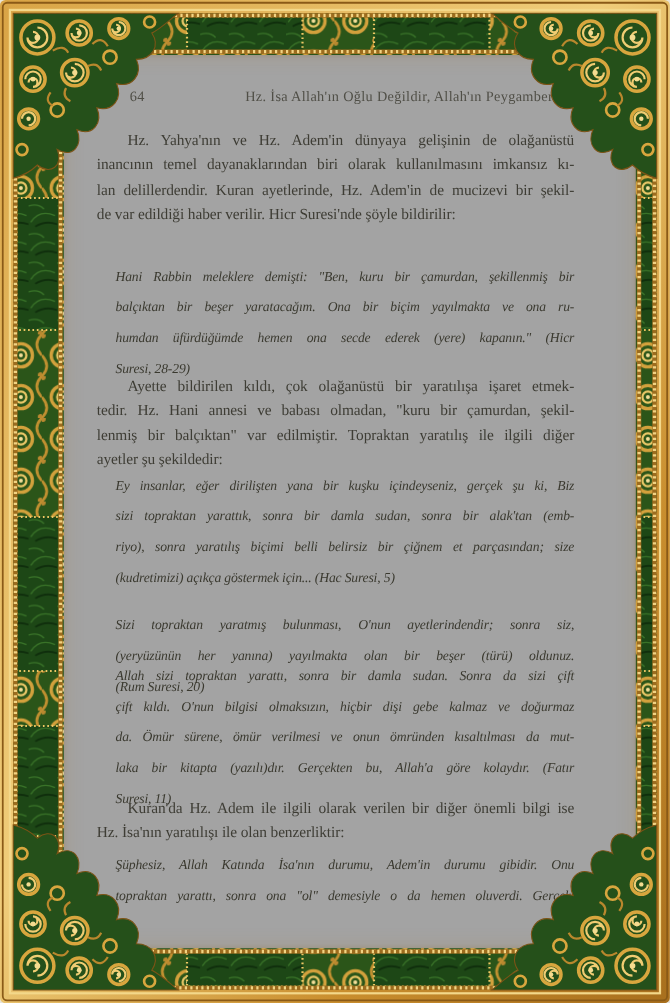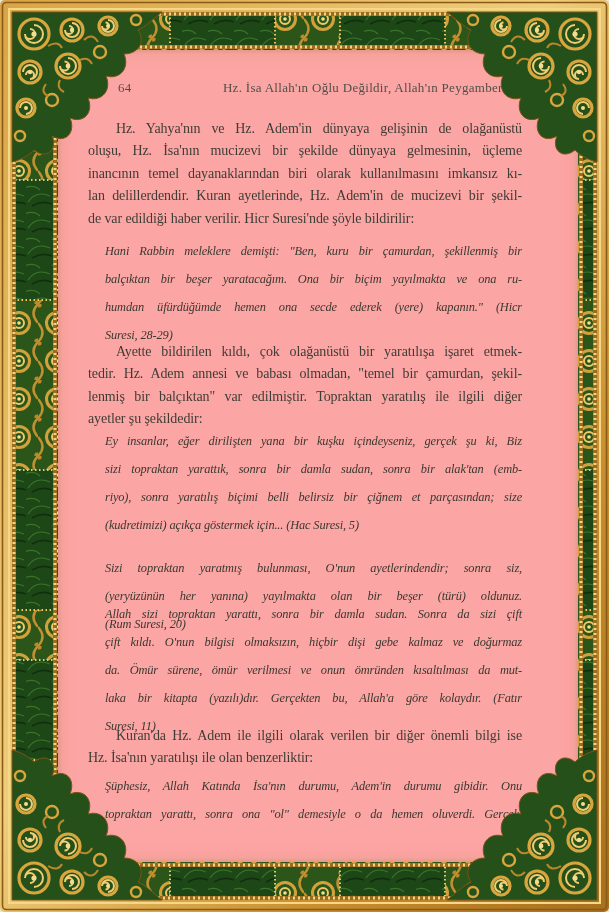--- a/index.html
+++ b/index.html
@@ -4,21 +4,21 @@
 <style>
   html,body{margin:0;padding:0;background:#e8e4da;}
   .canvas{
     position:relative;width:609px;height:912px;overflow:hidden;
     font-family:"Liberation Serif","DejaVu Serif",serif;
   }
   .frame-svg,.corners-svg{position:absolute;left:0;top:0;width:609px;height:912px;}
   .corners-svg{pointer-events:none;}
   .page{
     position:absolute;left:58px;top:50px;width:520px;height:812px;
-    background:#fca5a5;
+    background:#a3a3a3;
     box-shadow:inset 0 0 18px rgba(167,124,48,.22), inset 0 0 4px rgba(120,90,30,.25);
   }
   .text-wrap{position:absolute;left:30px;top:0;width:434px;height:812px;}
   .page-header{position:absolute;left:0;top:30px;width:434px;height:18px;
     font-size:13px;color:#504f47;letter-spacing:.3px;}
   .pagenum{position:absolute;left:30px;top:0;}
   .header-title{display:block;text-align:right;padding-left:30px;}
   .para,.quote{position:absolute;color:#3e3d35;}
   .para{left:0;width:434px;font-size:14px;line-height:22.4px;letter-spacing:-.1px;}
   .quote{left:17px;width:417px;font-size:12.4px;line-height:27.9px;
@@ -84,34 +84,33 @@
   </svg>
 
   <div class="page">
     <div class="text-wrap" id="text-root">
       <div class="page-header">
         <span class="pagenum">64</span>
         <span class="header-title">Hz. İsa Allah'ın Oğlu Değildir, Allah'ın Peygamberidir</span>
       </div>
     <div class="para" style="top: 68px;">
           <div class="ln indent">Hz. Yahya'nın ve Hz. Adem'in dünyaya gelişinin de olağanüstü</div>
-          <div class="ln">oluşu, Hz. İsa'nın mucizevi bir şekilde dünyaya gelmesinin, üçleme</div>
           <div class="ln">inancının temel dayanaklarından biri olarak kullanılmasını imkansız kı-</div>
           <div class="ln">lan delillerdendir. Kuran ayetlerinde, Hz. Adem'in de mucizevi bir şekil-</div>
           <div class="ln last">de var edildiği haber verilir. Hicr Suresi'nde şöyle bildirilir:</div>
         </div>
         <div class="quote" style="top: 188px;">
           <div class="ln">Hani Rabbin meleklere demişti: "Ben, kuru bir çamurdan, şekillenmiş bir</div>
           <div class="ln">balçıktan bir beşer yaratacağım. Ona bir biçim yayılmakta ve ona ru-</div>
           <div class="ln">humdan üfürdüğümde hemen ona secde ederek (yere) kapanın." (Hicr</div>
           <div class="ln last">Suresi, 28-29)</div>
         </div>
         <div class="para" style="top: 291px;">
           <div class="ln indent">Ayette bildirilen kıldı, çok olağanüstü bir yaratılışa işaret etmek-</div>
-          <div class="ln">tedir. Hz. Adem  annesi ve babası olmadan, "temel bir çamurdan, şekil-</div>
+          <div class="ln">tedir. Hz. Hani  annesi ve babası olmadan, "kuru bir çamurdan, şekil-</div>
           <div class="ln">lenmiş bir balçıktan" var edilmiştir. Topraktan yaratılış ile ilgili diğer</div>
           <div class="ln last">ayetler şu şekildedir:</div>
         </div>
         <div class="quote" style="top: 378px;">
           <div class="ln">Ey insanlar, eğer dirilişten yana bir kuşku içindeyseniz, gerçek şu ki, Biz</div>
           <div class="ln">sizi topraktan yarattık, sonra bir damla sudan, sonra bir alak'tan (emb-</div>
           <div class="ln">riyo), sonra yaratılış biçimi belli belirsiz bir çiğnem et parçasından; size</div>
           <div class="ln last">(kudretimizi) açıkça göstermek için... (Hac Suresi, 5)</div>
         </div>
         <div class="quote" style="top: 505px;">

